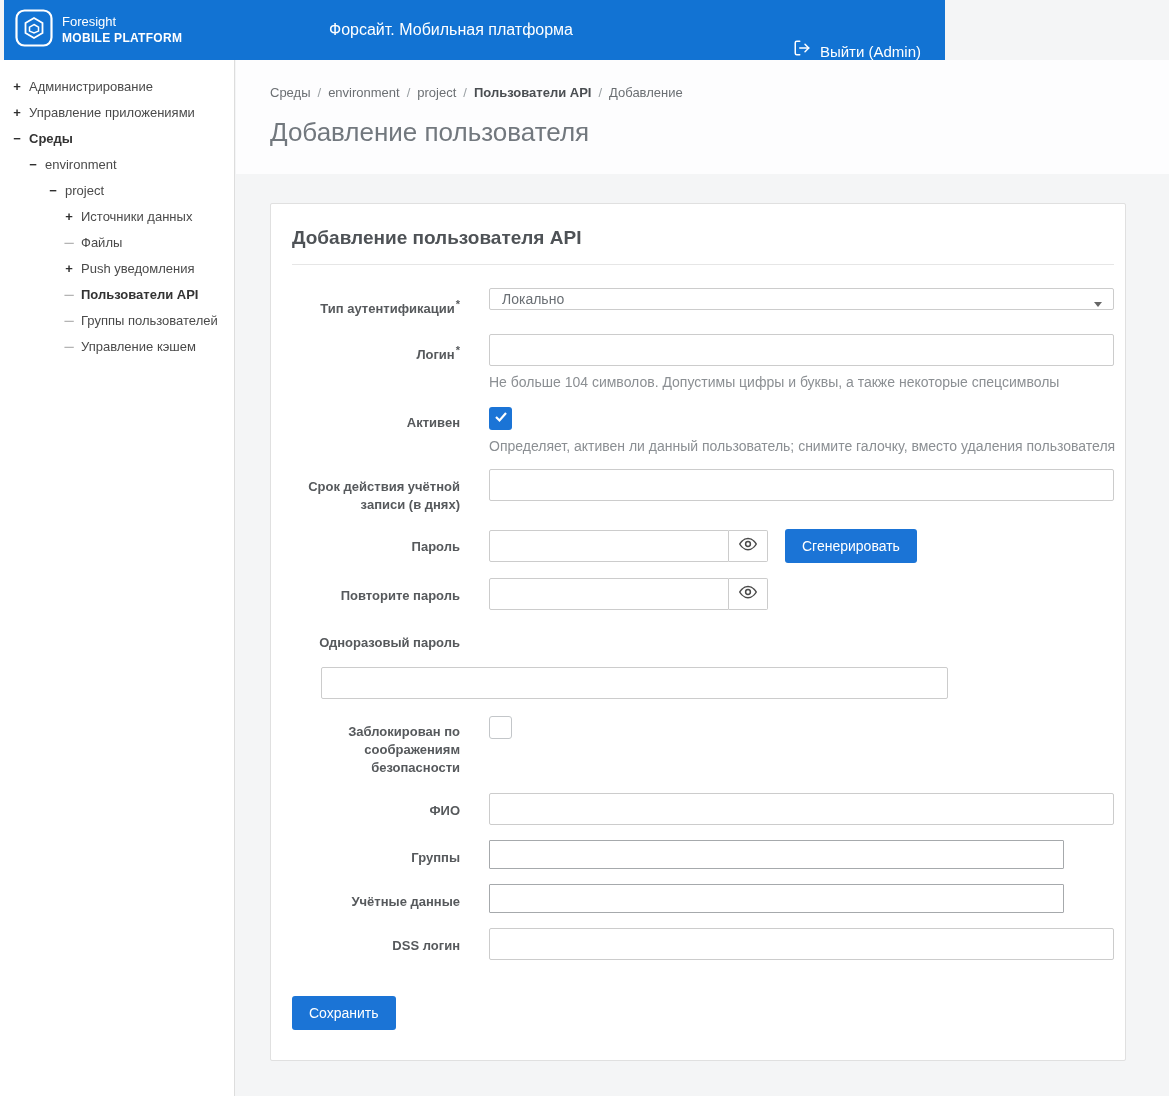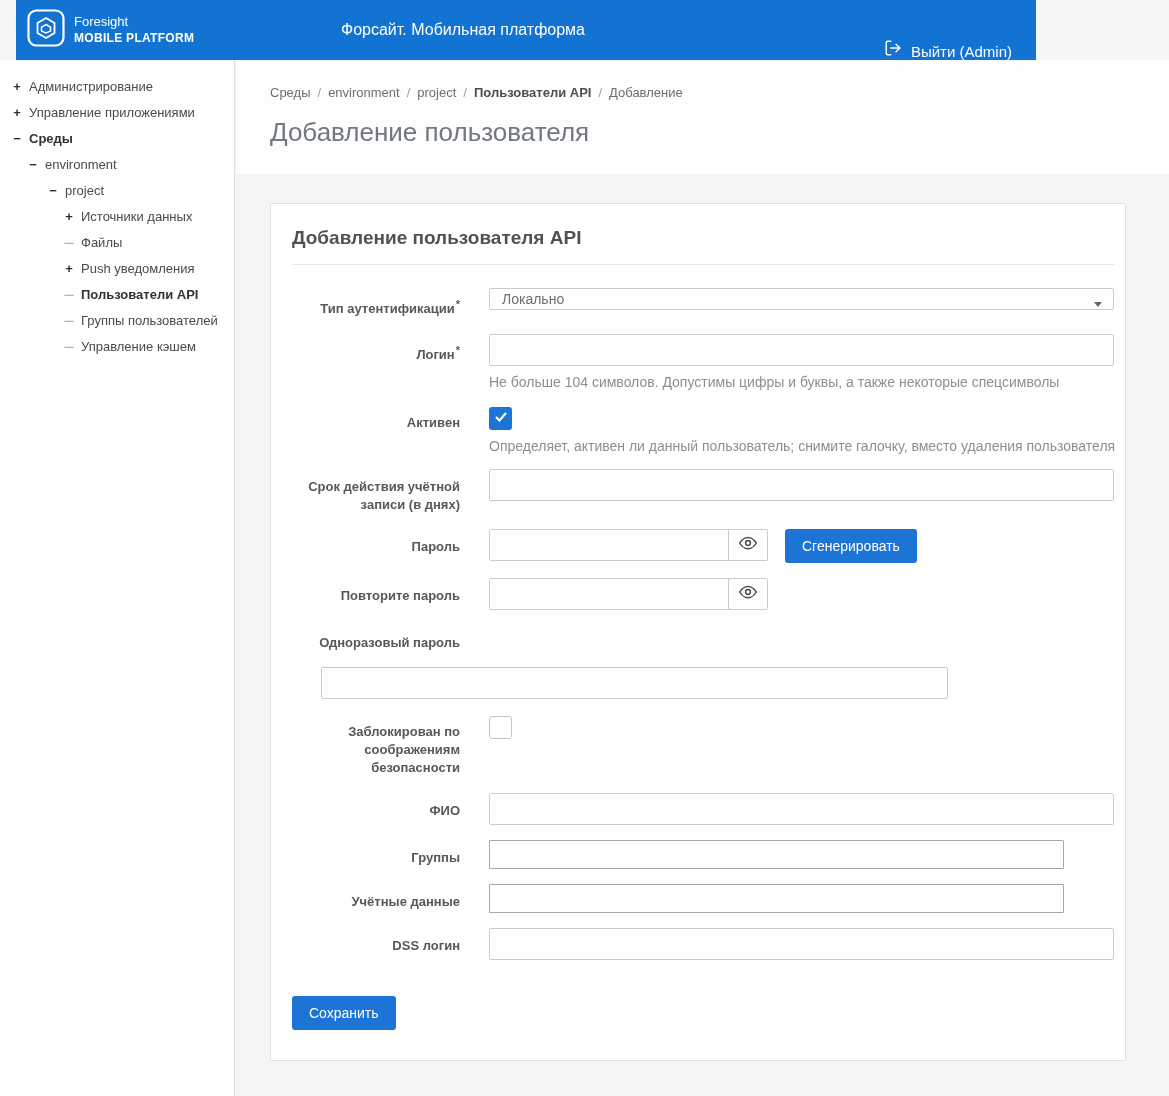--- a/index.html
+++ b/index.html
@@ -7,21 +7,21 @@
   body {
     font-family:"Liberation Sans","DejaVu Sans",sans-serif;
     background:#f4f5f6;
     overflow:hidden;
     position:relative;
     color:#444;
   }
 
   
   .topbar {
-    position:absolute; top:0; left:16px; width:1020px; height:60px;
+    position:absolute; top:0; left:4px; width:941px; height:60px;
     background:#1273d3; color:#fff;
     display:flex; align-items:center;
   }
   .logo { display:flex; align-items:center; gap:9px; padding-left:11px; cursor:pointer; }
   .logo-text { display:flex; flex-direction:column; line-height:1.25; }
   .logo-line1 { font-size:13px; font-weight:400; }
   .logo-line2 { font-size:12px; font-weight:700; letter-spacing:.3px; }
   .topbar-title { position:absolute; left:325px; top:0; height:60px; display:flex; align-items:center; font-size:16px; }
   .logout { position:absolute; right:0; top:0; height:60px; display:flex; align-items:flex-end; gap:9px; padding:0 24px; cursor:pointer; font-size:15px; }
 
@@ -92,21 +92,21 @@
     position:absolute; right:11px; top:13px; width:0; height:0;
     border-left:4px solid transparent; border-right:4px solid transparent;
     border-top:5px solid #666;
   }
   .help { font-size:14px; color:#8b8f93; margin-top:8px; white-space:nowrap; overflow:hidden; }
 
   .checkbox { width:23px; height:23px; border-radius:3px; cursor:pointer; margin-top:2px; }
   .checkbox.checked { background:#1b74d6; display:flex; align-items:center; justify-content:center; }
   .checkbox.unchecked { background:#fff; border:1px solid #c3c6c9; }
 
-  .pw-group { display:flex; align-items:flex-start; }
+  .pw-group { display:flex; align-items:center; }
   .pw-input {
     width:240px; height:32px; border:1px solid #ccc; border-radius:2px 0 0 2px;
     padding:0 10px; font-size:14px; outline:none; background:#fff; font-family:inherit;
   }
   .eye-btn {
     width:39px; height:32px; border:1px solid #ccc; border-left:none; border-radius:0 2px 2px 0;
     background:#fff; display:flex; align-items:center; justify-content:center; cursor:pointer;
   }
   .btn-blue {
     height:34px; padding:0 17px; background:#1b74d6; color:#fff;

